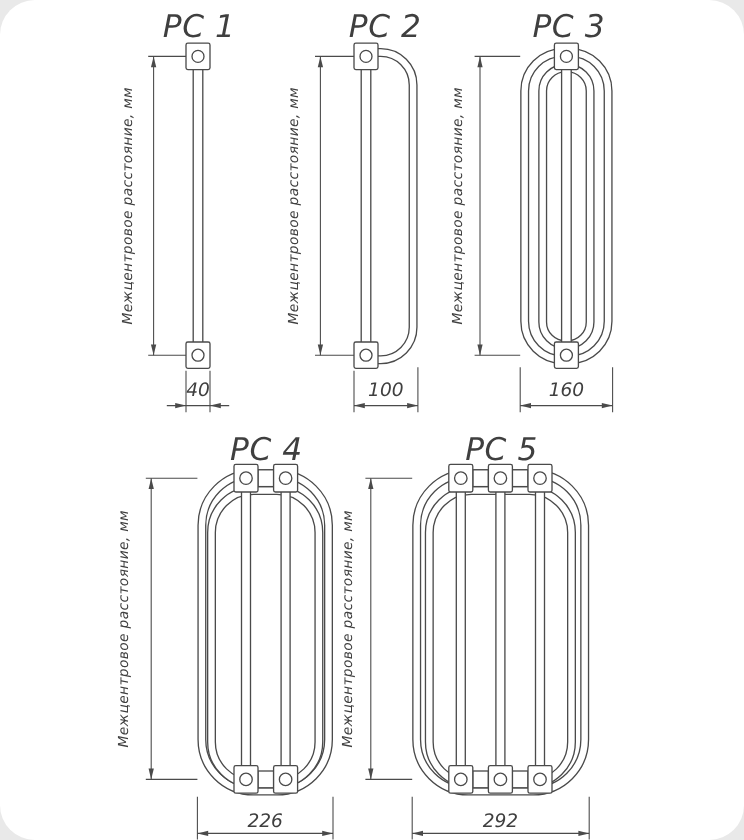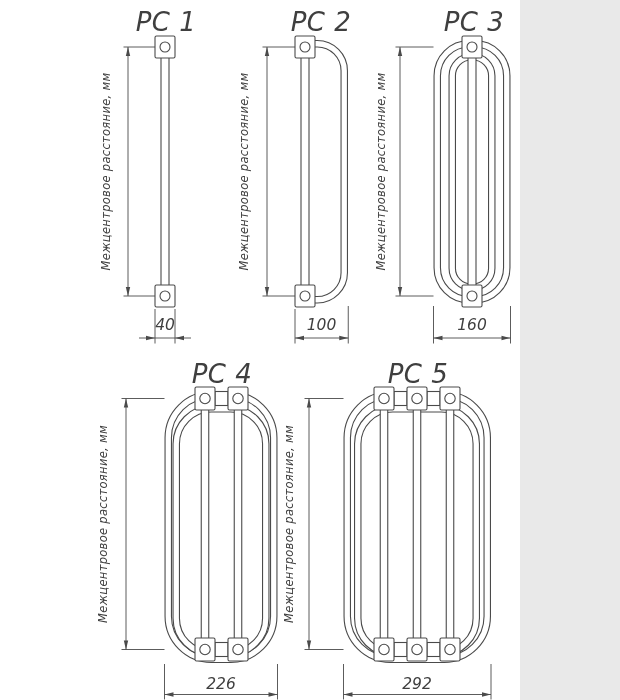--- a/index.html
+++ b/index.html
@@ -1,16 +1,16 @@
 <!DOCTYPE html>
 <html style="--line: #4a4a4a; --ink: #3f3f3f; --bg: #ffffff;"><head>
 <meta charset="utf-8">
 <style>
   html,body{margin:0;padding:0;background:#e9e9e9;}
-  #stage{position:relative;width:520px;height:700px;background:var(--bg,#ffffff);overflow:hidden;}
+  #stage{position:relative;width:620px;height:700px;background:var(--bg,#ffffff);overflow:hidden;border-radius:29px;}
   svg text{
     font-family:"DejaVu Sans","Liberation Sans",sans-serif;
     font-style:italic;
     fill:var(--ink,#3f3f3f);
   }
   .t-title{font-size:26px;letter-spacing:0.5px;}
   .t-dim{font-size:15.5px;}
   .t-rot{font-size:11.5px;letter-spacing:0.3px;}
   .thin{stroke:var(--line,#4a4a4a);stroke-width:0.9;fill:none;}
   .sf{stroke:var(--line,#4a4a4a);stroke-width:1.1;fill:#fff;}

